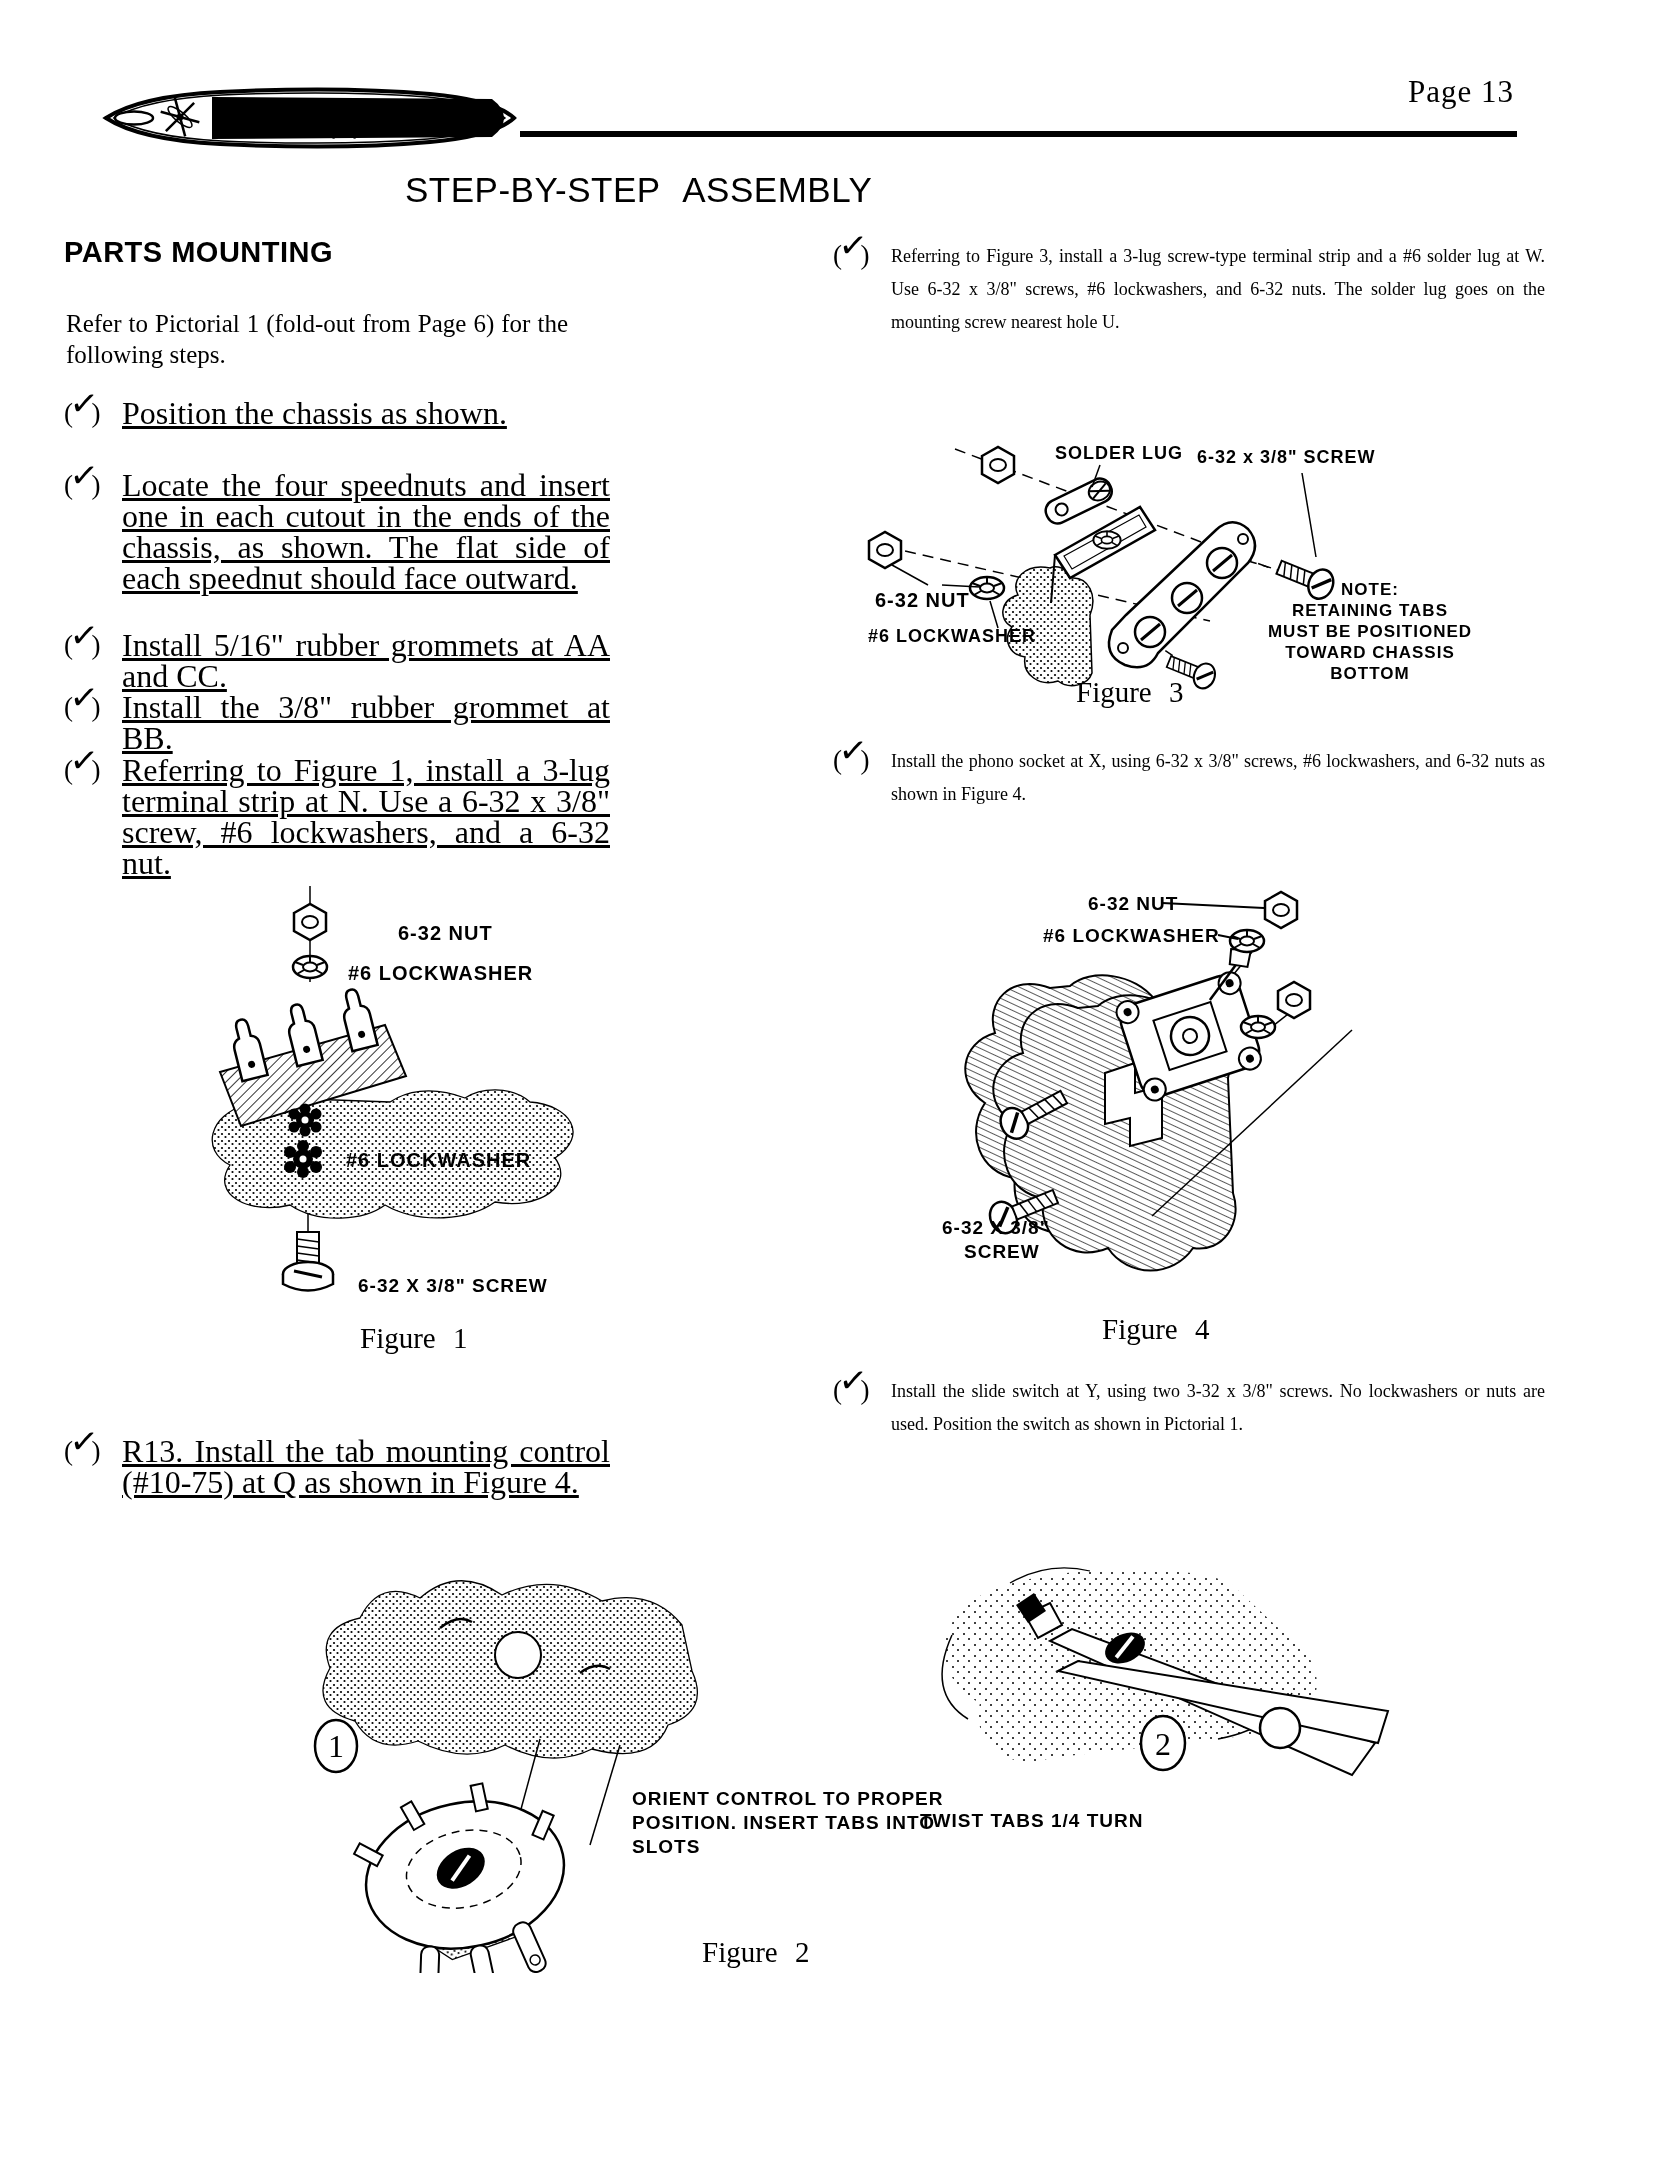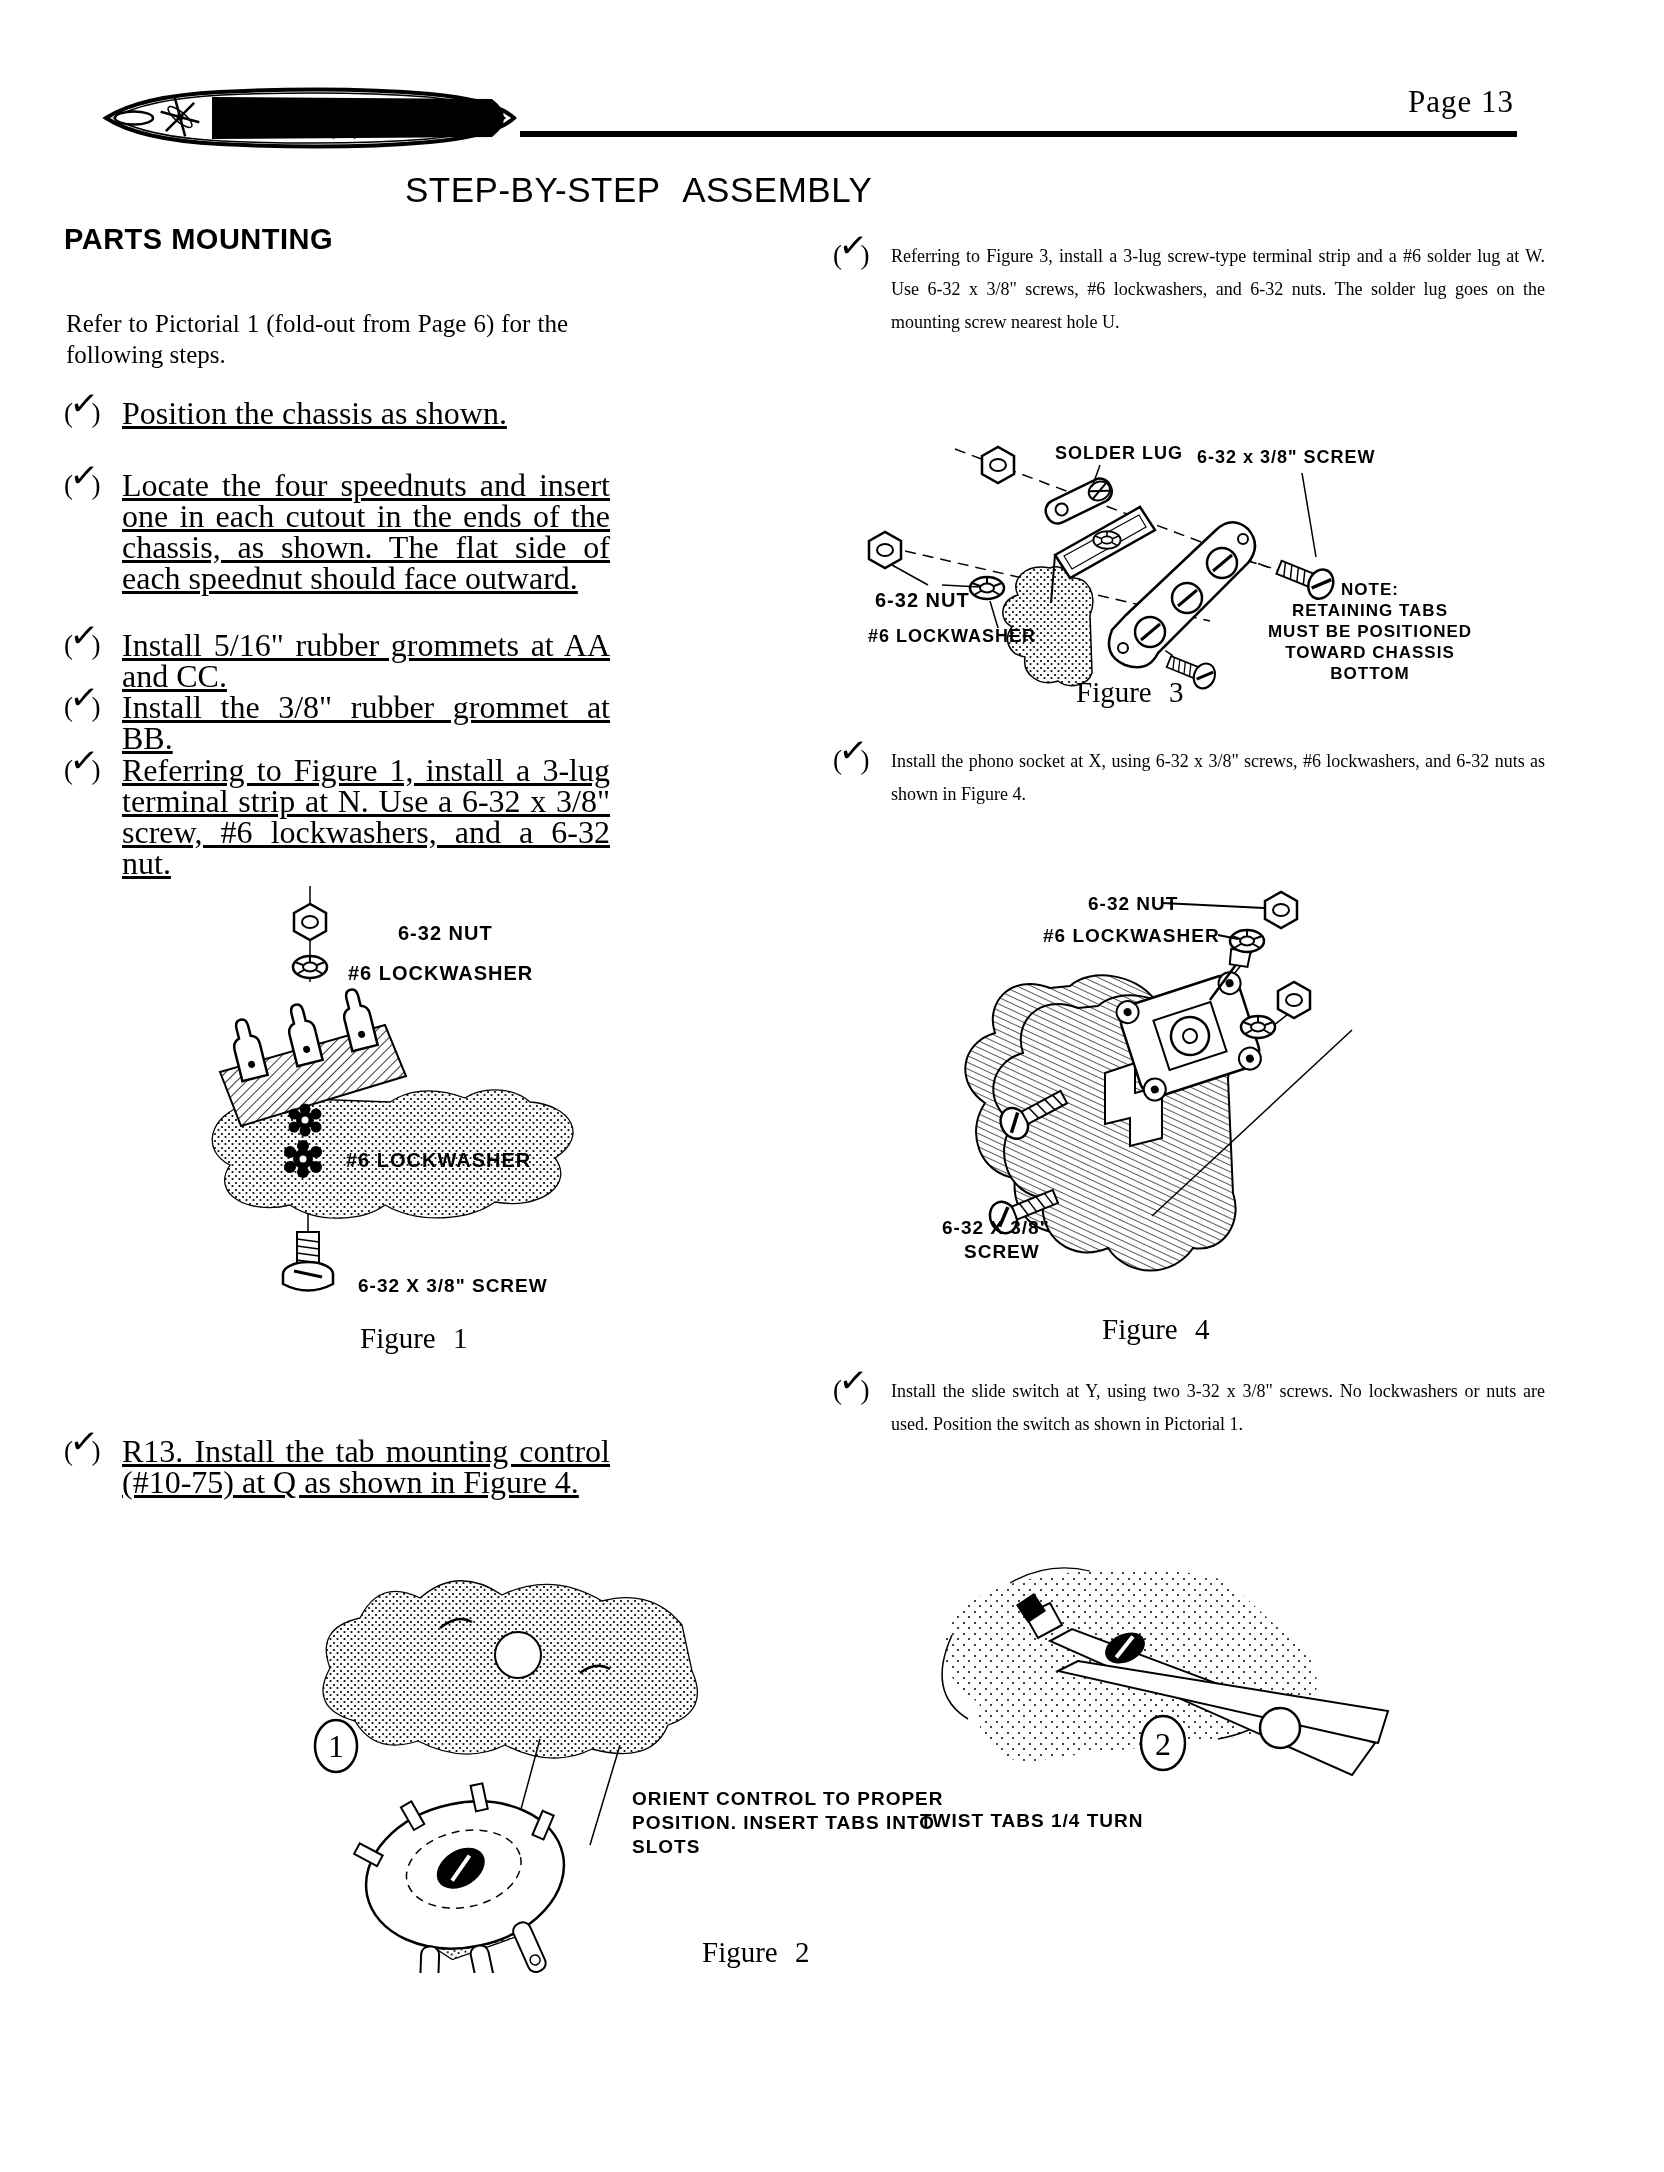--- a/index.html
+++ b/index.html
@@ -87,25 +87,25 @@
       <line x1="-20" y1="0" x2="20" y2="0" stroke="#000" stroke-width="2.5" transform="rotate(75)"></line>
       <line x1="-20" y1="0" x2="20" y2="0" stroke="#000" stroke-width="2.5" transform="rotate(135)"></line>
       <ellipse cx="0" cy="0" rx="15" ry="5" fill="none" stroke="#000" stroke-width="1.5" transform="rotate(40)"></ellipse>
       <circle cx="0" cy="0" r="3.5" fill="#000"></circle>
     </g>
     <text x="256" y="37" text-anchor="middle" font-family="DejaVu Serif" font-size="23" letter-spacing="6" fill="#fff">HEATHKIT</text>
     <text class="sertext" x="256" y="51" text-anchor="middle" font-size="11" font-style="italic" fill="#fff">by Daystrom</text>
   </svg>
 </div>
 <div class="abs rule" style="left:520px;top:131px;width:997px;height:6px;"></div>
-<div class="abs pagenum" style="left:1408px;top:84px;">Page 13</div>
+<div class="abs pagenum" style="left:1408px;top:74px;">Page 13</div>
 
 <div class="abs title" style="left:405px;top:170px;">STEP-BY-STEP ASSEMBLY</div>
 
-<div class="abs sechead" style="left:64px;top:223px;text-align:center;">PARTS MOUNTING</div>
+<div class="abs sechead" style="left:64px;top:236px;text-align:center;">PARTS MOUNTING</div>
 
 <div class="abs para col-left-text" style="left:66px;top:308px;">Refer to Pictorial 1 (fold-out from Page 6) for the following steps.</div>
 
 <div class="abs step" style="left:64px;top:398px;width:546px;">
   <span class="cb"><span>(</span><span class="tick">✓</span><span>)</span></span>
   <div class="stext">Position the chassis as shown.</div>
 </div>
 
 <div class="abs step" style="left:64px;top:470px;width:546px;">
   <span class="cb"><span>(</span><span class="tick">✓</span><span>)</span></span>

